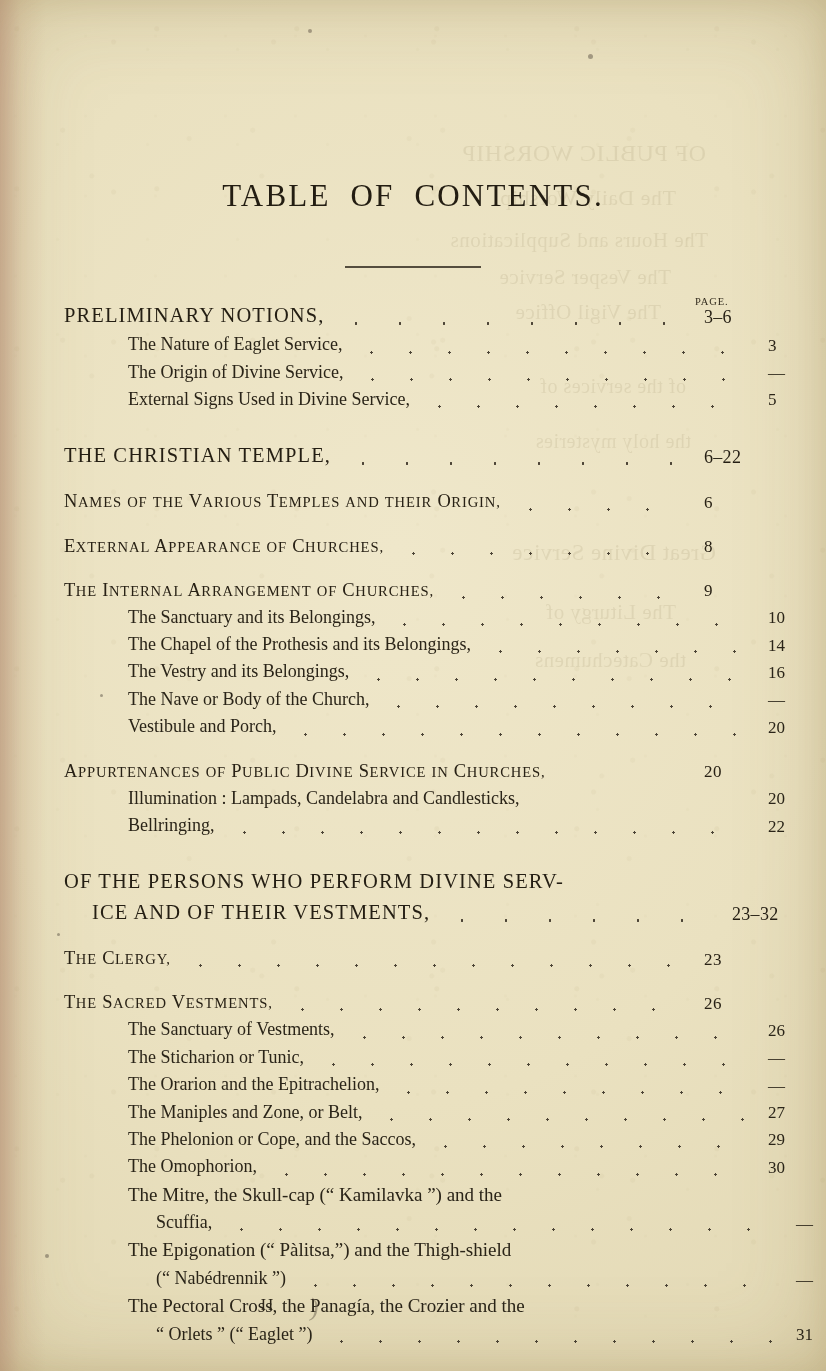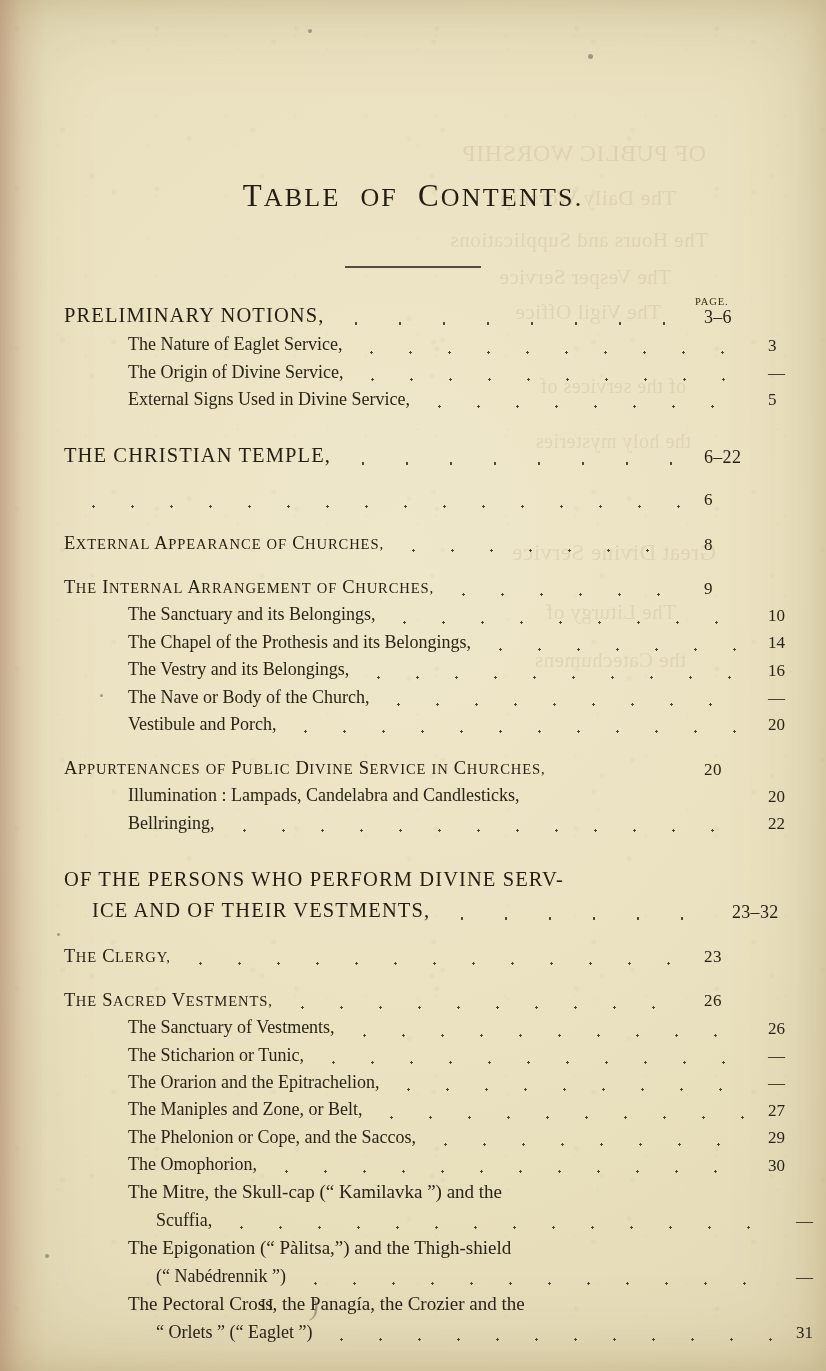--- a/index.html
+++ b/index.html
@@ -68,21 +68,21 @@
   .doc-title {
     position: absolute;
     left: 0; right: 0;
     top: 178px;
     text-align: center;
     font-size: 31px;
     letter-spacing: 2.2px;
     color: #231d12;
   }
   .doc-title .cap { font-size: 31px; }
-  .doc-title .sc { font-size: 26px; }
+  .doc-title .sc { font-size: 31px; }
 
   .rule {
     position: absolute;
     left: 345px;
     top: 266px;
     width: 136px;
     height: 2px;
     background: #3a3326;
     opacity: .85;
   }
@@ -263,20 +263,21 @@
           <span class="pageno">5</span>
         </div>
         <div class="gap-lg"></div>
         <div class="row line major">
           <span class="label">THE CHRISTIAN TEMPLE,</span>
           <span class="leaders"></span>
           <span class="pageno">6–22</span>
         </div>
         <div class="gap-md"></div>
         <div class="row line section">
+          <span class="label"><span><span class="cap">N</span><span class="sc">AMES</span> <span class="sc">OF</span> <span class="sc">THE</span> <span class="cap">V</span><span class="sc">ARIOUS</span> <span class="cap">T</span><span class="sc">EMPLES</span> <span class="sc">AND</span> <span class="sc">THEIR</span> <span class="cap">O</span><span class="sc">RIGIN,</span></span></span>
           <span class="leaders"></span>
           <span class="pageno">6</span>
         </div>
         <div class="gap-md"></div>
         <div class="row line section">
           <span class="label"><span><span class="cap">E</span><span class="sc">XTERNAL</span> <span class="cap">A</span><span class="sc">PPEARANCE</span> <span class="sc">OF</span> <span class="cap">C</span><span class="sc">HURCHES,</span></span></span>
           <span class="leaders"></span>
           <span class="pageno">8</span>
         </div>
         <div class="gap-md"></div>

